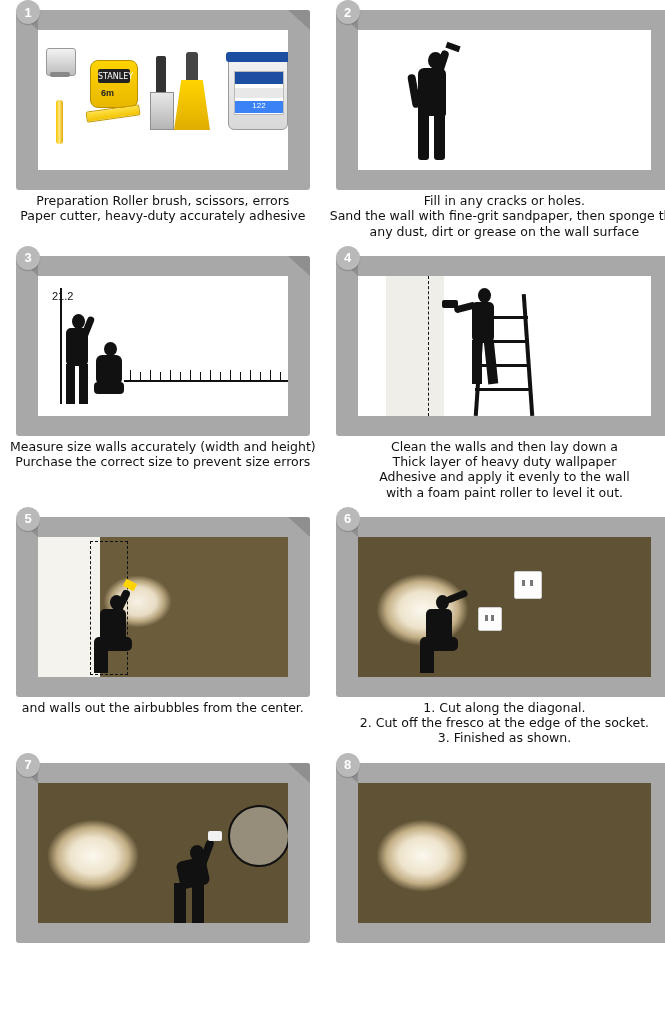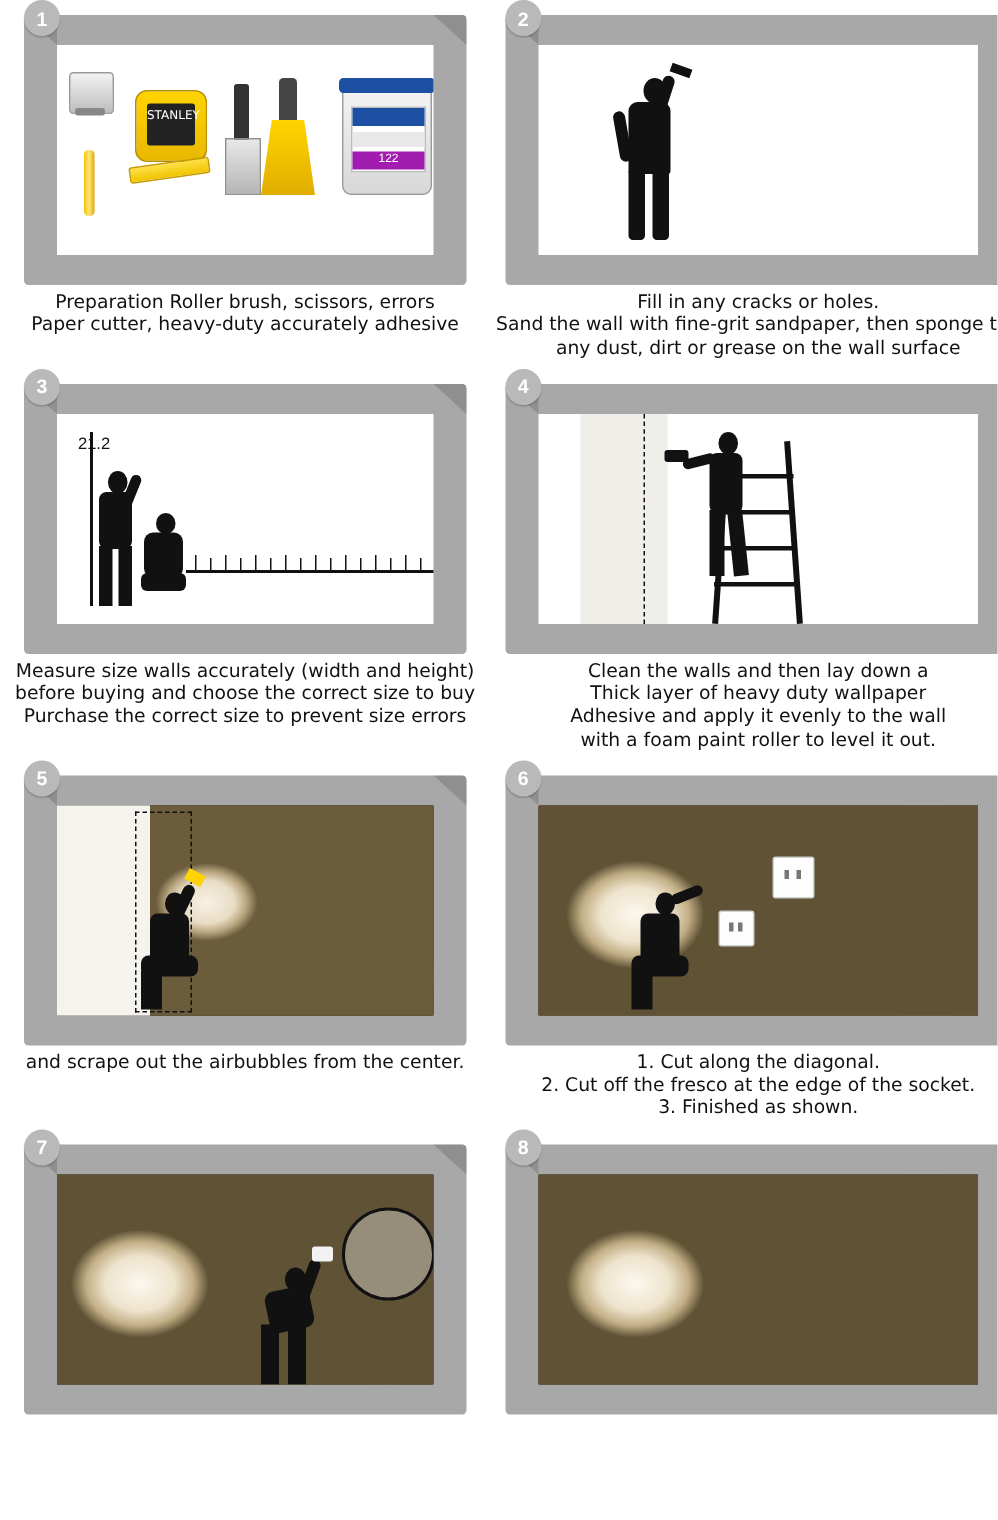--- a/index.html
+++ b/index.html
@@ -102,21 +102,21 @@
     position: absolute; left: 8px; top: 18px; width: 28px; height: 26px;
     background: linear-gradient(180deg,#f2f2f2,#bdbdbd);
     border: 1px solid #999; border-radius: 3px;
   }
   .tape {
     position: absolute; left: 52px; top: 30px; width: 46px; height: 46px;
     background: linear-gradient(180deg,#ffd400,#e8b800);
     border: 1px solid #b98f00; border-radius: 8px;
   }
   .tape .screen {
-    position:absolute; left:7px; top:8px; width:32px; height:28px; background:#222; border-radius:2px;
+    position:absolute; left:7px; top:8px; width:32px; height:14px; background:#222; border-radius:2px;
     color:#fff; font-size:8px; text-align:left; line-height:16px; font-family:"DejaVu Sans", sans-serif;
   }
   .tape .sub { position:absolute; left:10px; top:27px; font-size:9px; color:#222; font-weight:bold;}
   .tape-strip {
     position:absolute; left:48px; top:78px; width:52px; height:9px;
     background: linear-gradient(180deg,#ffe047,#f0c400);
     border:1px solid #c79a00; border-radius:2px; transform: rotate(-8deg);
   }
   .knife-handle {
     position:absolute; left:118px; top:26px; width:10px; height:40px; background:#333; border-radius:2px;
@@ -135,21 +135,21 @@
   }
   .bucket {
     position:absolute; left:190px; top:26px; width:58px; height:72px;
     background: linear-gradient(180deg,#f4f4f4,#d8d8d8);
     border:1px solid #9a9a9a; border-radius: 4px 4px 6px 6px;
   }
   .bucket .lid { position:absolute; left:-3px; top:-5px; width:64px; height:10px; background:#1c4fa1; border-radius:3px;}
   .bucket .label { position:absolute; left:5px; top:14px; width:48px; height:42px; background:#fff; border:1px solid #bbb;}
   .bucket .label .l1 { height:12px; background:#1c4fa1; }
   .bucket .label .l2 { margin-top:4px; height:10px; background:#e8e8e8; }
-  .bucket .label .l3 { margin-top:3px; height:12px; background:#a21caf; color:#fff; font-size:8px; text-align:center; }
+  .bucket .label .l3 { margin-top:3px; height:12px; background:#3b82f6; color:#fff; font-size:8px; text-align:center; }
   .scissors {
     position:absolute; left:258px; top:26px; width:26px; height:74px;
   }
   .sc-blade1 { position:absolute; left:8px; top:0; width:5px; height:44px; background:linear-gradient(180deg,#ddd,#aaa); transform: rotate(6deg); }
   .sc-ring1 { position:absolute; left:2px; top:44px; width:12px; height:18px; border:3px solid #ff7a00; border-radius:50%; }
 
   
   .sil { position:absolute; background:#111; }
   .head { border-radius:50%; }
 
@@ -309,21 +309,20 @@
           <div class="ruler-line" style="left:242px; top:96px; width:1px; height:8px;"></div>
           <div class="ruler-line" style="left:252px; top:94px; width:1px; height:10px;"></div>
           <div class="ruler-line" style="left:262px; top:96px; width:1px; height:8px;"></div>
 
         </div>
         <div class="mitre m-tl"></div>
         <div class="mitre m-tr"></div>
       </div>
       <div class="caption">
         <div>Measure size walls accurately (width and height)</div>
-        <div>before buying and choose the correct size to buy</div>
         <div>Purchase the correct size to prevent size errors</div>
       </div>
     </div>
 
     <div class="step">
       <div class="badge">4</div>
       <div class="frame">
         <div class="inner">
           <div class="white-strip" style="left:28px; top:0; width:58px; height:140px; background:#efeee9;"></div>
           <div class="dashed-v" style="left:70px; top:0; height:140px;"></div>
@@ -366,21 +365,21 @@
           <div class="sil" style="left:62px; top:72px; width:26px; height:34px; border-radius:5px;"></div>
           <div class="sil" style="left:80px; top:52px; width:8px; height:26px; transform:rotate(26deg); border-radius:4px;"></div>
           <div class="sil" style="left:56px; top:100px; width:38px; height:14px; border-radius:5px;"></div>
           <div class="sil" style="left:56px; top:110px; width:14px; height:26px;"></div>
           <div style="position:absolute; left:86px; top:44px; width:12px; height:8px; background:#ffd400; transform:rotate(28deg);"></div>
         </div>
         <div class="mitre m-tl"></div>
         <div class="mitre m-tr"></div>
       </div>
       <div class="caption">
-        <div>and scrape out the airbubbles from the center.</div>
+        <div>and walls out the airbubbles from the center.</div>
       </div>
     </div>
 
     <div class="step">
       <div class="badge">6</div>
       <div class="frame">
         <div class="inner">
           <div class="floral big" style="left:0; top:0; right:0; bottom:0;"></div>
           <div class="socket" style="left:156px; top:34px; width:26px; height:26px;">
             <div class="hole" style="left:7px; top:8px;"></div>

